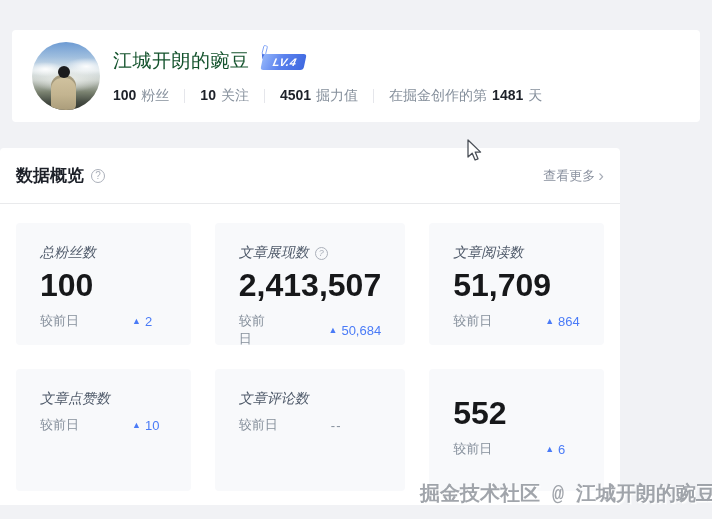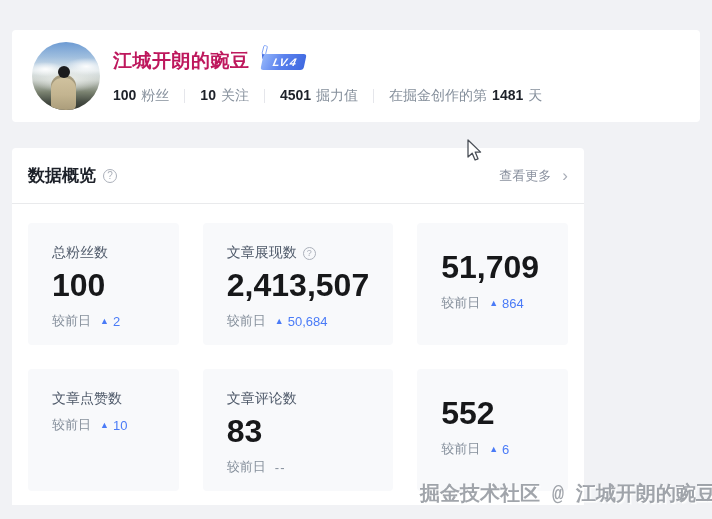--- a/index.html
+++ b/index.html
@@ -37,21 +37,21 @@
   }
   .avatar-body {
     position:absolute; left:47%; top:49%;
     width:25px; height:36px; margin-left:-13px;
     background:linear-gradient(180deg,#d2c4a1 0%, #c3b490 55%, #a99b79 100%);
     border-radius:11px 11px 6px 6px;
     box-shadow:inset 0 3px 0 rgba(90,85,70,.35);
   }
   .profile-info { margin-left:13px; }
   .name-row { display:flex; align-items:center; }
-  .username { font-size:19px; font-weight:700; color:#be185d; letter-spacing:.5px; }
+  .username { font-size:19px; font-weight:400; color:#14532d; letter-spacing:.5px; }
   .lv-badge { margin-left:12px; position:relative; cursor:pointer; }
   .badge-inner {
     display:inline-block; transform:skewX(-12deg);
     background:linear-gradient(105deg,#93b5fa 0%, #5b82ee 45%, #3e68e0 100%);
     color:#fff; font-size:11px; font-style:italic; font-weight:700;
     padding:2px 8px 2px 11px; border-radius:3px; letter-spacing:.5px;
   }
   .badge-pen {
     position:absolute; left:-3px; top:-7px; width:10px; height:16px;
     transform:rotate(14deg);
@@ -59,59 +59,59 @@
   .stats-row {
     margin-top:13px; display:flex; align-items:center;
     font-size:14px; color:#86909c; white-space:nowrap;
   }
   .stat-num { color:#1d2129; font-weight:700; margin-right:5px; }
   .divider-v { width:1px; height:14px; background:#e5e6eb; margin:0 15px; }
   .days-num { color:#1d2129; font-weight:700; margin:0 5px; }
 
   
   .panel {
-    position:absolute; left:12px; top:148px; width:572px; height:357px;
+    position:absolute; left:0; top:148px; width:620px; height:357px;
     background:#ffffff; border-radius:4px 4px 0 0;
   }
   .panel-header {
     height:56px; display:flex; align-items:center; justify-content:space-between;
     padding:0 16px; border-bottom:1px solid #e9eaec;
   }
   .panel-title-wrap { display:flex; align-items:center; gap:7px; }
   .panel-title { font-size:17px; font-weight:700; color:#1d2129; }
   .help-icon {
     width:14px; height:14px; border:1px solid #abb0ba; border-radius:50%;
     color:#abb0ba; font-size:10px; line-height:12px; text-align:center;
     font-weight:400; cursor:pointer; flex:none;
   }
   .view-more {
-    display:flex; align-items:center; gap:11px;
+    display:flex; align-items:center; gap:3px;
     font-size:13px; color:#8a919f; cursor:pointer;
   }
   .chevron { font-size:17px; line-height:13px; color:#a9aeb8; font-weight:400; }
 
   .cards {
     display:grid; grid-template-columns:repeat(3,1fr);
     gap:24px; padding:19px 16px 0;
   }
   .stat-card {
     background:#f8f9fb; border-radius:4px; height:122px;
     padding:21px 24px;
   }
   .card-label {
-    font-size:14px; color:#4e5969; display:flex; align-items:center; gap:6px;
+    font-size:14px; color:#4e5969; display:flex; align-items:center; gap:6px;font-style:italic;
   }
   .card-label .help-icon { width:13px; height:13px; line-height:11px; font-size:9px; }
   .card-value {
     margin-top:5px; font-size:32px; font-weight:700; color:#17181a;
     font-stretch:condensed; letter-spacing:0;
   }
   .card-delta {
     margin-top:8px; font-size:13px; color:#86909c;
-    display:flex; align-items:center;
+    display:flex; align-items:center;gap:44px;
   }
   .delta-up { color:#4a7bf7; margin-left:9px; display:flex; align-items:center; gap:4px; }
   .tri { font-size:9px; line-height:1; }
   .delta-neutral { color:#86909c; margin-left:9px; letter-spacing:1px; }
 
   
   .cursor { position:absolute; left:466px; top:139px; width:17px; height:23px; }
   .watermark {
     position:absolute; left:420px; top:480px; white-space:nowrap;
     font-size:20px; font-weight:700;
@@ -197,20 +197,23 @@
       <div class="card-delta">
         <span>较前日</span>
         <span class="delta-up">
           <span class="tri">▲</span>
           <span>50,684</span>
         </span>
       </div>
     </div>
 
     <div class="stat-card">
+      <div class="card-label">
+        <span>文章阅读数</span>
+      </div>
       <div class="card-value">51,709</div>
       <div class="card-delta">
         <span>较前日</span>
         <span class="delta-up">
           <span class="tri">▲</span>
           <span>864</span>
         </span>
       </div>
     </div>
 
@@ -224,21 +227,20 @@
           <span class="tri">▲</span>
           <span>10</span>
         </span>
       </div>
     </div>
 
     <div class="stat-card">
       <div class="card-label">
         <span>文章评论数</span>
       </div>
-      <div class="card-value">83</div>
       <div class="card-delta">
         <span>较前日</span>
         <span class="delta-neutral">--</span>
       </div>
     </div>
 
     <div class="stat-card">
       <div class="card-value">552</div>
       <div class="card-delta">
         <span>较前日</span>

